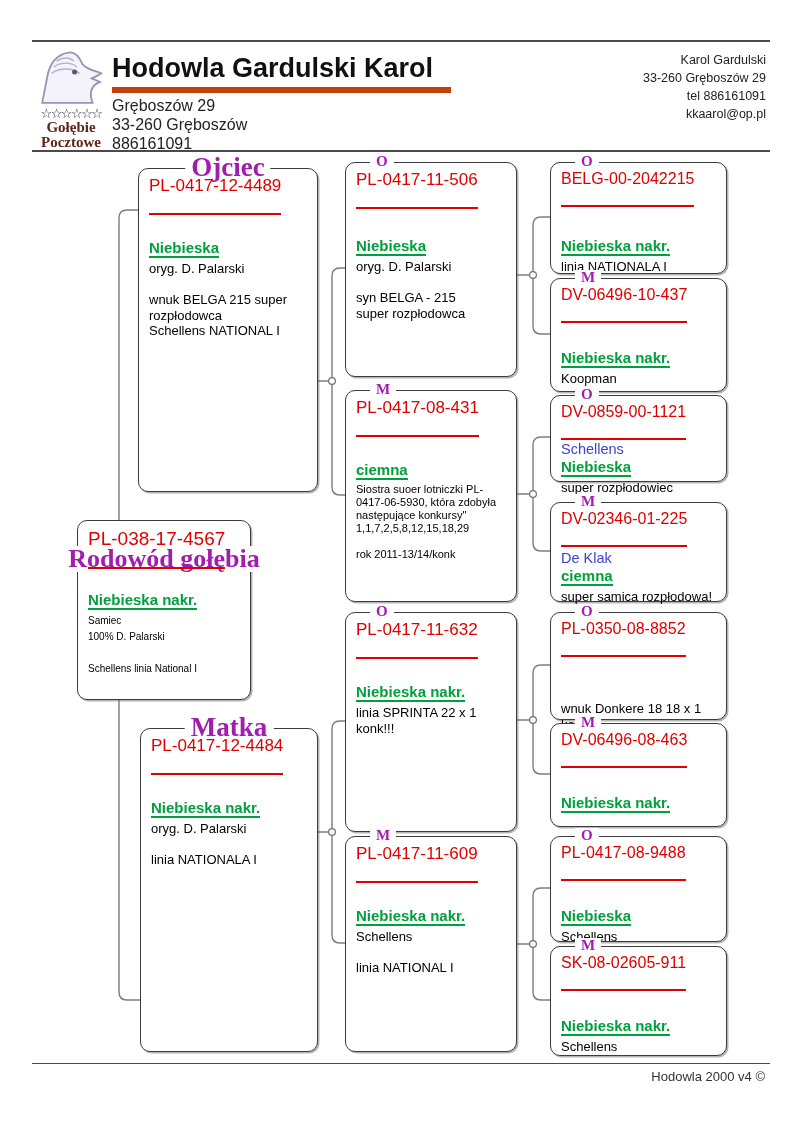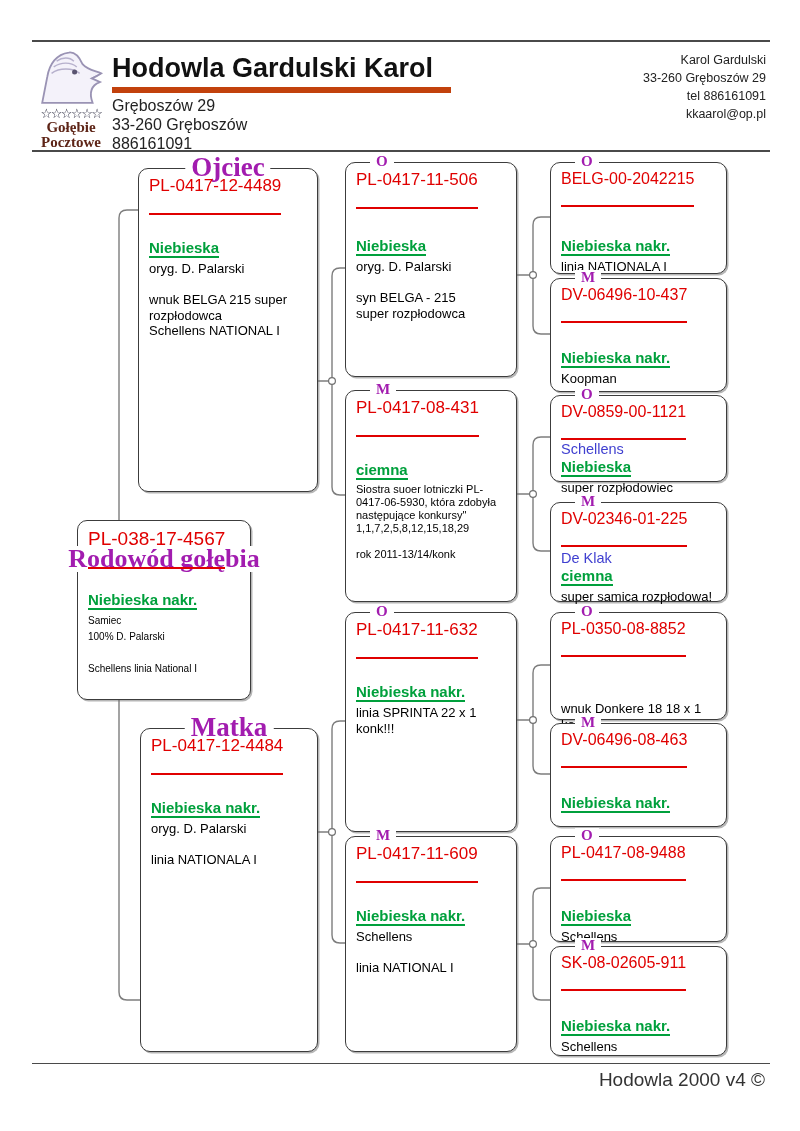--- a/index.html
+++ b/index.html
@@ -15,21 +15,21 @@
   
   #logo{position:absolute;left:32px;top:48px;width:78px;text-align:center;}
   #logo .stars{font-size:13px;letter-spacing:-1.5px;color:#23233a;line-height:12px;margin-top:-2px;}
   #logo .logoname{font-family:"Liberation Serif",serif;font-weight:bold;font-size:15px;line-height:15px;color:var(--logo-maroon,#5e2517);}
   #page-title{
     position:absolute;left:112px;top:53px;font-size:27px;font-weight:bold;color:#111;
     border-bottom:6px solid #c2410c;padding:0 18px 3px 0;white-space:nowrap;
   }
   #address{position:absolute;left:112px;top:96px;font-size:16px;line-height:19px;white-space:pre-line;color:#222;}
   #contact{position:absolute;right:34px;top:51px;font-size:12.5px;line-height:18px;text-align:right;white-space:pre-line;color:#222;}
-  #footer-text{position:absolute;right:35px;top:1069px;font-size:19px;color:#333;}
+  #footer-text{position:absolute;right:35px;top:1069px;font-size:13px;color:#333;}
 
   
   #connectors{position:absolute;left:0;top:0;z-index:1;}
 
   
   .pbox{position:absolute;background:#fff;border:1.5px solid #3c3c3c;border-radius:10px;
         box-shadow:1.5px 1.5px 0 rgba(110,110,110,.5);z-index:2;}
   .box-label{position:absolute;background:#fff;font-family:"Liberation Serif",serif;font-weight:bold;
              color:#a21caf;padding:0 6px;line-height:1;}
   .label-big{font-size:27px;top:-15px;left:50%;transform:translateX(-50%);white-space:nowrap;}

